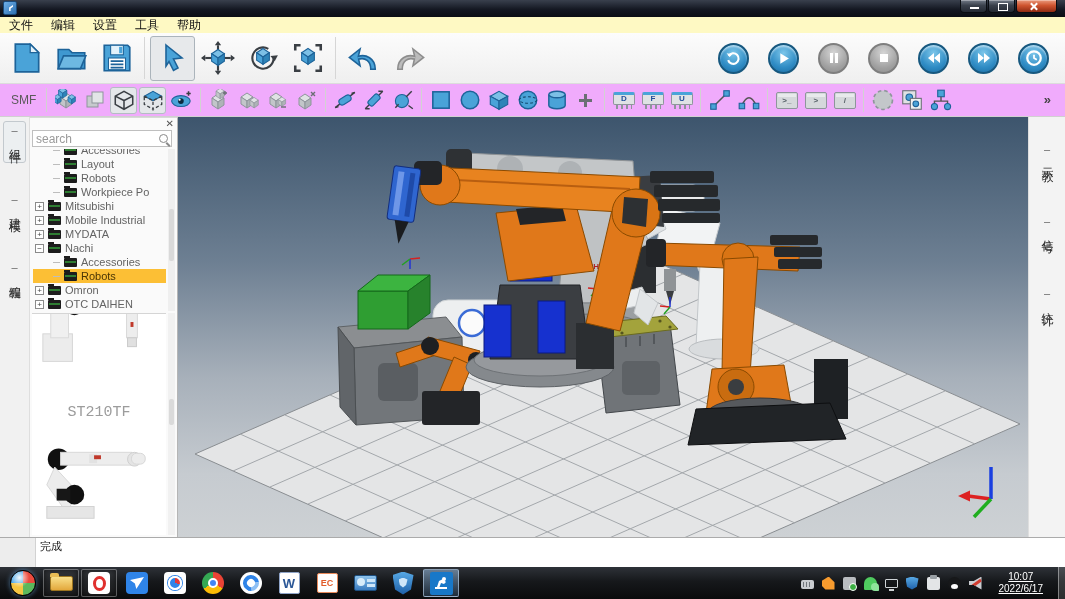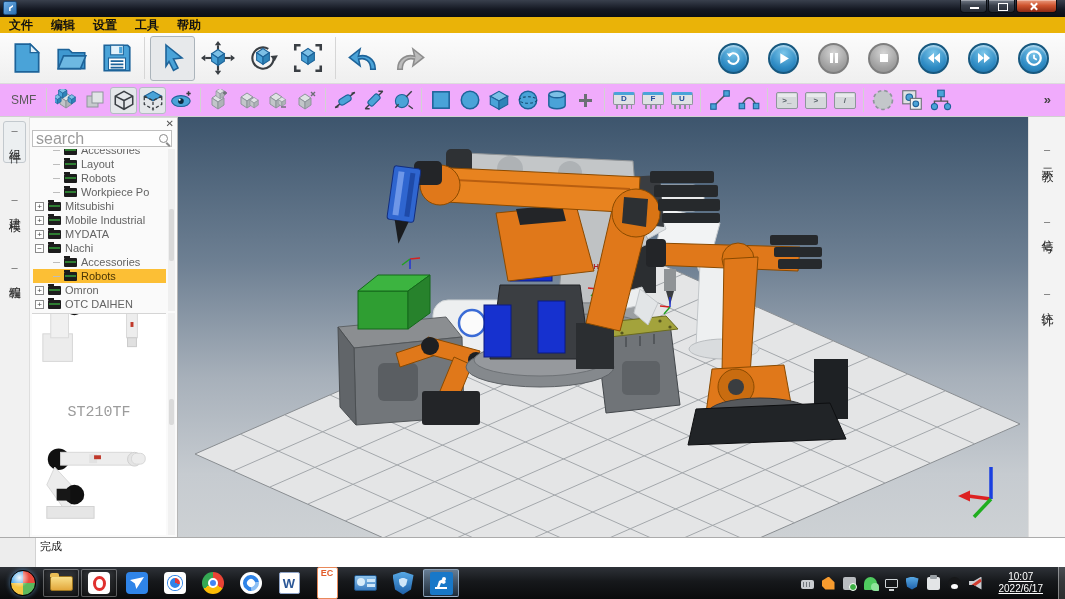--- a/index.html
+++ b/index.html
@@ -19,22 +19,22 @@
     box-shadow:inset 0 1px 0 rgba(255,255,255,.35); position:relative; margin-left:1px; }
   .win-btn.close { width:41px; background:linear-gradient(#eb9a7d,#cf5530 45%,#8f2a12); }
   .wg-min::after { content:""; position:absolute; left:9px; bottom:3px; width:9px; height:2px; background:#fff; }
   .wg-restore::after { content:""; position:absolute; left:9px; top:3px; width:8px; height:6px;
     border:1px solid #fff; background:transparent; }
   .wg-close::before,.wg-close::after { content:""; position:absolute; left:16px; top:2px; width:2px;
     height:9px; background:#fff; }
   .wg-close::before { transform:rotate(45deg);} .wg-close::after { transform:rotate(-45deg);}
 
   
-  .menubar { position:absolute; left:0; top:17px; width:1065px; height:16px; background:#eab308;
-    display:flex; align-items:center; font-size:12px; color:#111;font-weight:bold; }
+  .menubar { position:absolute; left:0; top:17px; width:1065px; height:16px; background:#fef9c3;
+    display:flex; align-items:center; font-size:12px; color:#111; }
   .menu-item { padding:0 9px; cursor:default; }
 
   
   .toolbar1 { position:absolute; left:0; top:33px; width:1065px; height:51px;
     background:linear-gradient(#fcfcfc,#efefef); border-bottom:1px solid #dcdcdc;
     display:flex; align-items:center; padding-left:4px; }
   .tb1-btn { width:45px; height:45px; display:flex; align-items:center; justify-content:center; border-radius:3px; }
   .tb1-btn.pressed { background:#e7e9eb; border:1px solid #abb4bb; }
   .vsep1 { width:1px; height:42px; background:#d6d6d6; margin:0 5px; }
   .playback { margin-left:auto; display:flex; align-items:center; gap:19px; margin-right:16px; }
@@ -76,21 +76,21 @@
   .vtab.active { background:#eceff1; border:1px solid #c3c9ce; }
   .left-strip .vtab { margin-bottom:28px; }
   .right-strip .vtab { margin-bottom:32px; }
 
   
   .panel { position:absolute; left:30px; top:0; width:148px; height:420px; background:#fafafa;
     border-right:1px solid #b5b5b5; border-top:1px solid #d8d8d8; }
   .panel-close { position:absolute; top:1px; right:3px; font-size:10px; color:#555; line-height:10px; }
   .searchbox { position:absolute; top:12px; left:2px; right:5px; height:17px; background:#fff;
     border:1px solid #bfbfbf; display:flex; align-items:center; padding:0 3px; }
-  .searchbox input { border:none; outline:none; flex:1; font-size:16px; color:#444; background:transparent; min-width:0;}
+  .searchbox input { border:none; outline:none; flex:1; font-size:12px; color:#444; background:transparent; min-width:0;}
   .searchbox input::placeholder { color:#9a9a9a; }
   .mag { width:9px; height:9px; border:1.5px solid #8a8a8a; border-radius:50%; position:relative; flex:none;}
   .mag::after { content:""; position:absolute; left:7px; top:7px; width:5px; height:1.5px; background:#8a8a8a;
     transform:rotate(45deg); transform-origin:0 0; }
   .tree { position:absolute; top:31px; left:3px; right:11px; height:162px; overflow:hidden;
     font-size:11px; color:#636363; }
   .tree-scrolltrack { position:absolute; top:31px; right:2px; width:7px; height:162px; background:#efefef; }
   .tree-thumb { position:absolute; top:60px; left:1px; width:5px; height:52px; background:#d9d9d9; border-radius:2px; }
   .trow { height:14px; display:flex; align-items:center; gap:4px; white-space:nowrap; overflow:hidden; padding-left:2px; }
   .trow.first { margin-top:-6px; }
@@ -147,22 +147,22 @@
   .ic-chrome { width:22px; height:22px; border-radius:50%; position:relative;
     background:conic-gradient(#ea4335 0 33%,#fbbc05 33% 66%,#34a853 66% 100%); }
   .ic-chrome::after { content:""; position:absolute; left:6px; top:6px; width:10px; height:10px; border-radius:50%;
     background:#4285f4; border:2px solid #fff; box-sizing:border-box; }
   .ic-bluebrowser { width:22px; height:22px; border-radius:50%; background:#fff; position:relative; }
   .ic-bluebrowser::after { content:""; position:absolute; left:3px; top:3px; width:16px; height:16px; border-radius:50%;
     border:4px solid #2f84e8; border-right-color:#8fc0f4; box-sizing:border-box; transform:rotate(40deg); }
   .ic-word { width:21px; height:22px; background:#fff; border:1px solid #8fa4c8; border-radius:2px;
     display:flex; align-items:center; justify-content:center; }
   .ic-word span { color:#2b5797; font-weight:bold; font-size:13px; }
-  .ic-ec { width:21px; height:32px; background:#fff; border:1px solid #e8895a; border-radius:2px;
-    display:flex; justify-content:center; }
+  .ic-ec { width:21px; height:20px; background:#fff; border:1px solid #e8895a; border-radius:2px;
+    display:flex; align-items:center; justify-content:center; }
   .ic-ec span { color:#e25c2a; font-weight:bold; font-size:9px; }
   .ic-display { width:23px; height:16px; background:linear-gradient(#8ec3ec,#3a7cc0); border:1px solid #1d4f80;
     border-radius:2px; position:relative; }
   .ic-display::before { content:""; position:absolute; left:2px; top:2px; width:8px; height:8px; background:#d8ecfa; border-radius:50%; }
   .ic-display::after { content:""; position:absolute; left:12px; top:3px; width:8px; height:3px; background:#cfe6f8; box-shadow:0 5px 0 #cfe6f8; }
   .ic-shieldapp { width:21px; height:23px; background:linear-gradient(#57a8e4,#1d5fa8);
     clip-path:polygon(50% 0,100% 15%,88% 78%,50% 100%,12% 78%,0 15%); position:relative; }
   .ic-shieldapp::after { content:""; position:absolute; left:6px; top:6px; width:9px; height:10px; background:#cfe6f8;
     clip-path:polygon(50% 0,100% 20%,85% 75%,50% 100%,15% 75%,0 20%); }
   .ic-robot { width:23px; height:23px; background:#1878c8; border-radius:2px; display:flex; align-items:center; justify-content:center; }

